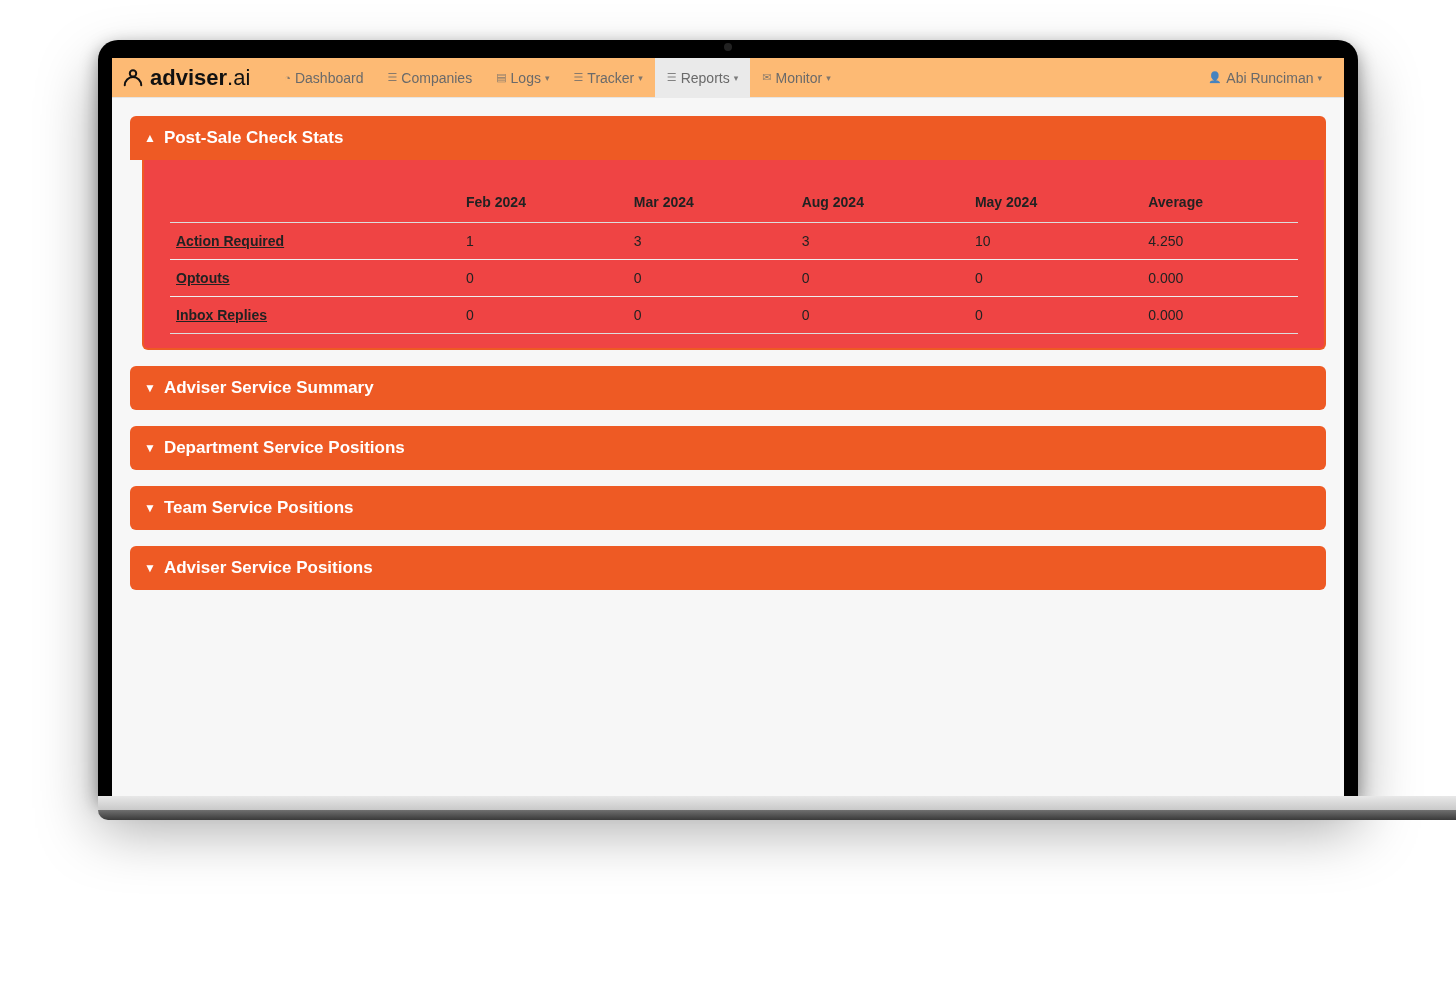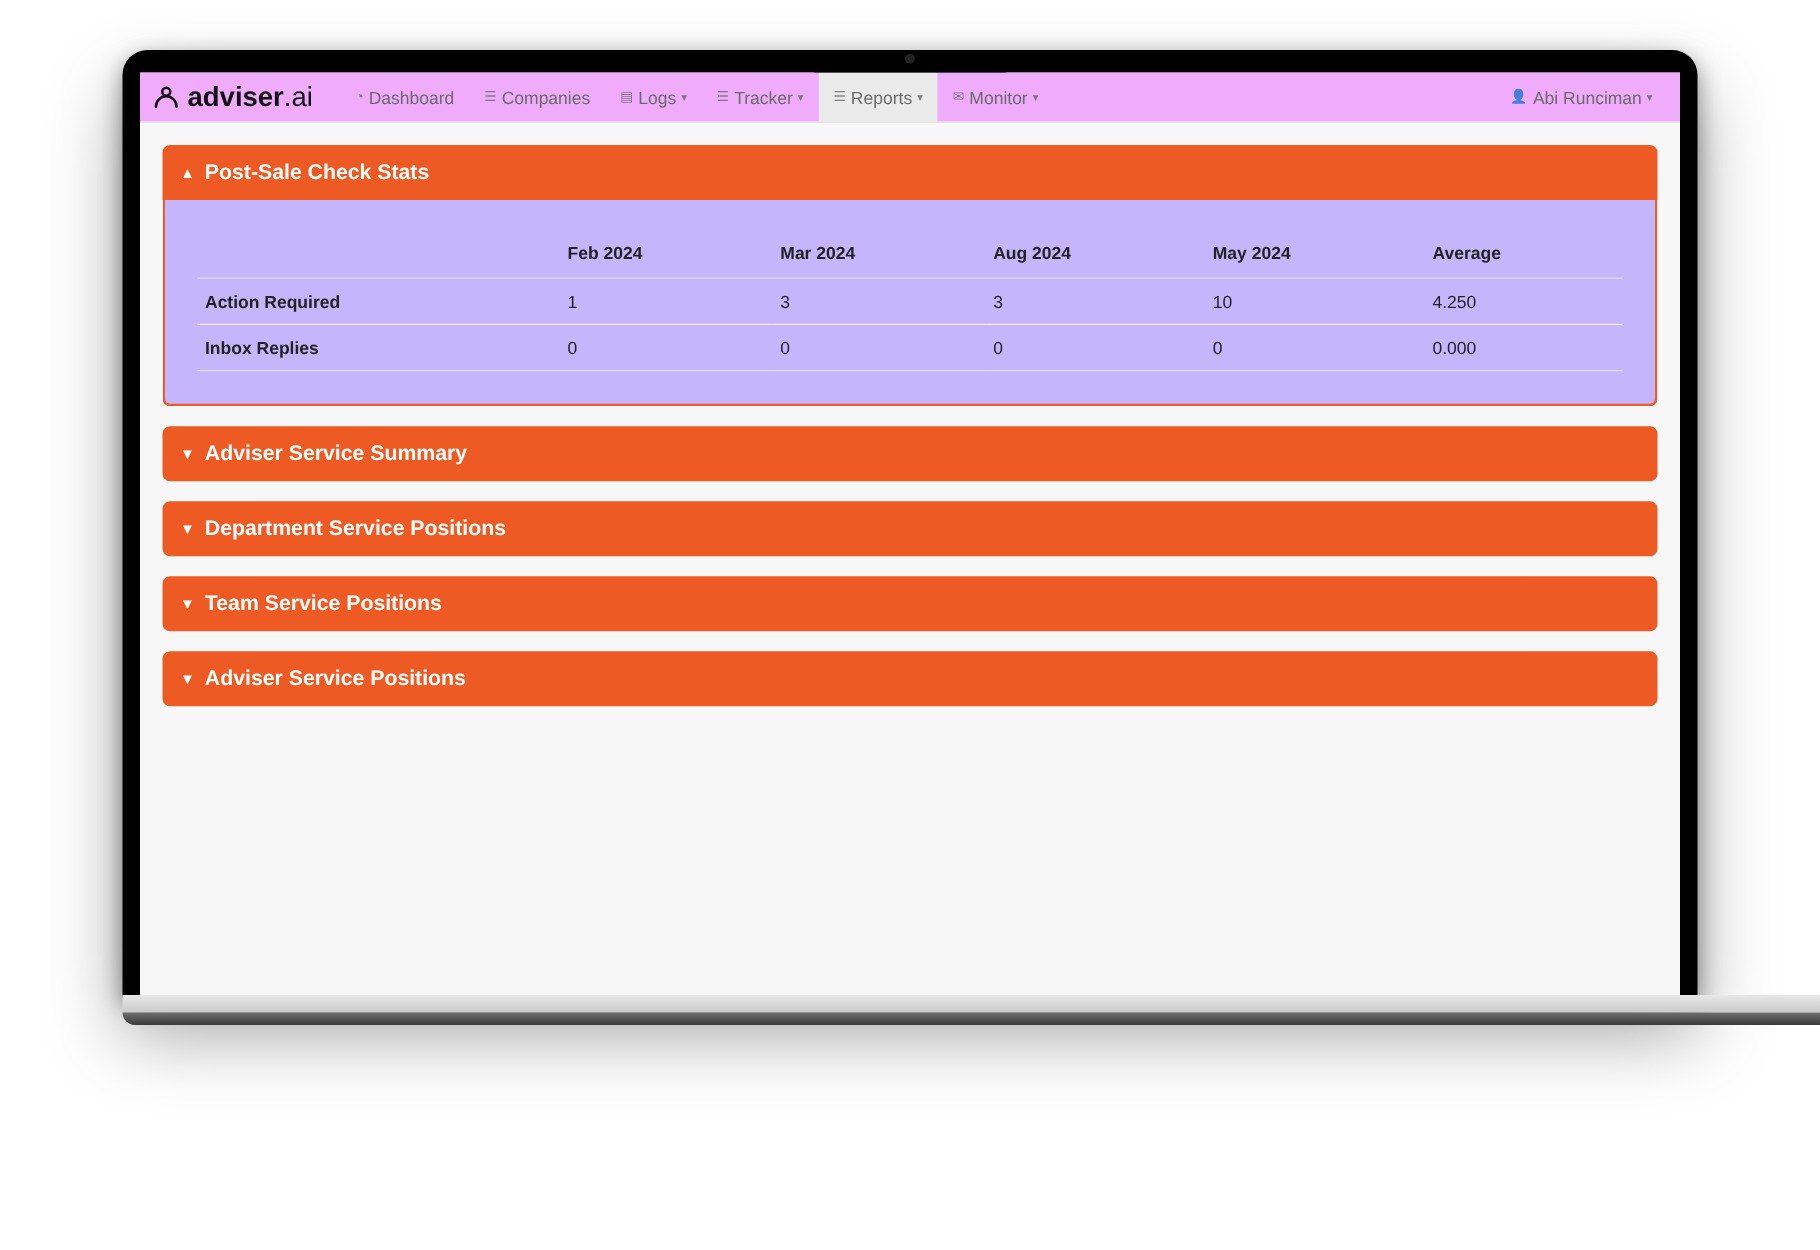--- a/index.html
+++ b/index.html
@@ -61,21 +61,21 @@
       border-radius: 0 0 4px 4px;
     }
     .laptop-base .bottom {
       height: 10px;
       width: 100%;
       background: linear-gradient(180deg,#6f6f6f,#3a3a3a);
       border-radius: 0 0 18px 18px;
     }
     
     .navbar {
-      background: #f0abfc;
+      background: #fdba74;
       height: 40px;
       display: flex;
       align-items: center;
       padding: 0 10px;
       border-bottom: 1px solid #e5e5e5;
       font-size: 14px;
       color: #6a6a6a;
     }
     .brand {
       display: flex;
@@ -109,42 +109,43 @@
       font-weight: 700;
       font-size: 17px;
       display: flex;
       align-items: center;
       gap: 8px;
       cursor: pointer;
     }
     .panel { margin-bottom: 16px; }
     .panel.open .panel-header { border-radius: 6px 6px 0 0; }
     .panel-body {
-      background: #c4b5fd;
+      background: #ef4444;
       border: 2px solid #ee5a24;
       border-top: none;
       border-radius: 0 0 6px 6px;
-      padding: 24px 26px 26px;
+      padding: 24px 26px 14px;
+      margin-left: 12px;
     }
     
     table { width: 100%; border-collapse: collapse; font-size: 14px; }
     thead th {
       text-align: left;
       font-weight: 700;
       color: #222;
       border-bottom: 1px solid #ddd;
       padding: 10px 6px 12px;
     }
     thead th:first-child { width: 290px; }
     tbody td {
       padding: 10px 6px;
       border-bottom: 1px solid #eee;
       color: #222;
     }
-    tbody td.label { font-weight: 700; }
+    tbody td.label { font-weight: 700; text-decoration: underline; }
     tbody tr:last-child td { border-bottom: 1px solid #ddd; }
     .tri { font-size: 12px; }
   </style>
 </head>
 <body>
 
 <div class="laptop-frame">
   <div class="laptop-bezel">
     <div class="laptop-notch"></div>
     <div class="screen">
@@ -218,20 +219,28 @@
               <tbody id="stats-body">
                   <tr>
                     <td class="label">Action Required</td>
                     <td>1</td>
                     <td>3</td>
                     <td>3</td>
                     <td>10</td>
                     <td>4.250</td>
                   </tr>
                   <tr>
+                    <td class="label">Optouts</td>
+                    <td>0</td>
+                    <td>0</td>
+                    <td>0</td>
+                    <td>0</td>
+                    <td>0.000</td>
+                  </tr>
+                  <tr>
                     <td class="label">Inbox Replies</td>
                     <td>0</td>
                     <td>0</td>
                     <td>0</td>
                     <td>0</td>
                     <td>0.000</td>
                   </tr>
                 </tbody>
             </table>
           </div>

